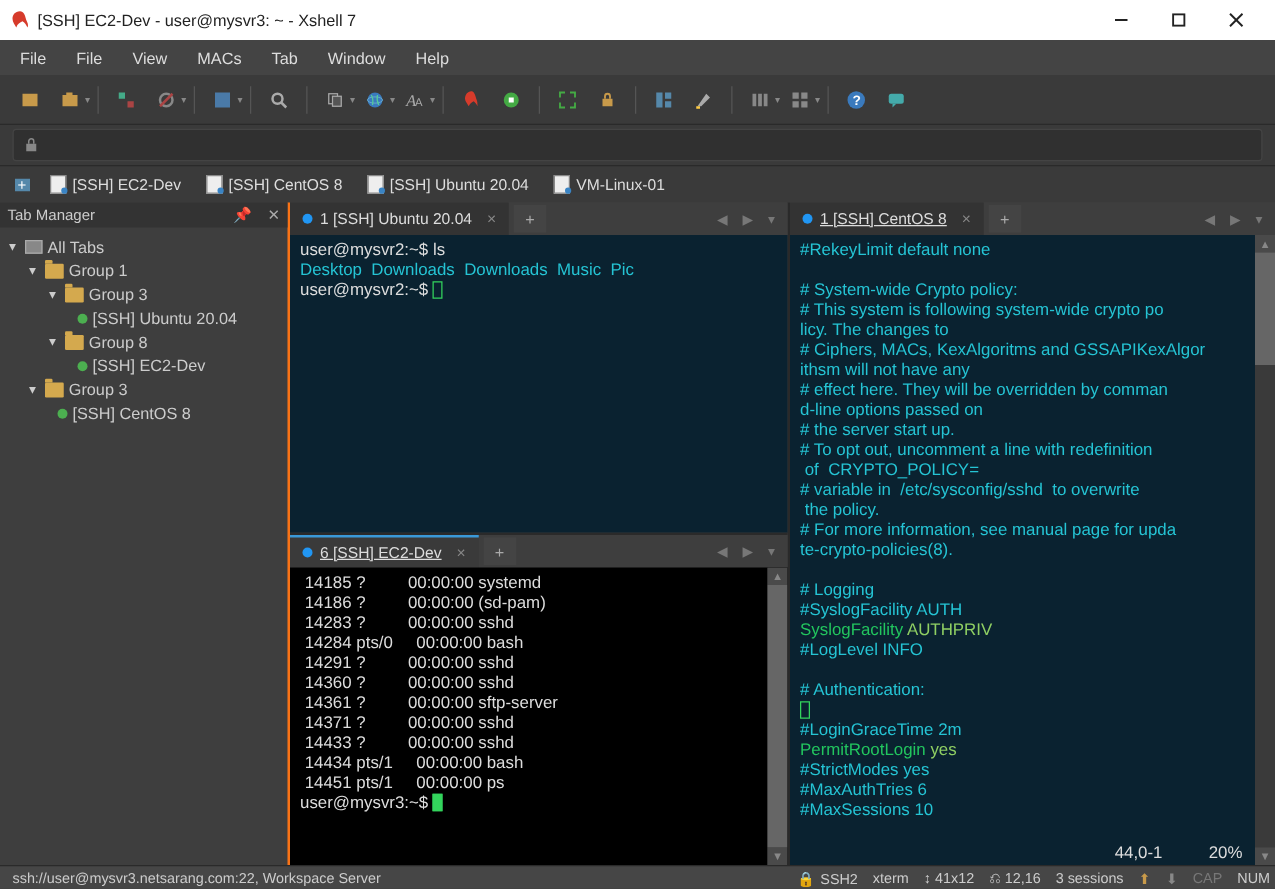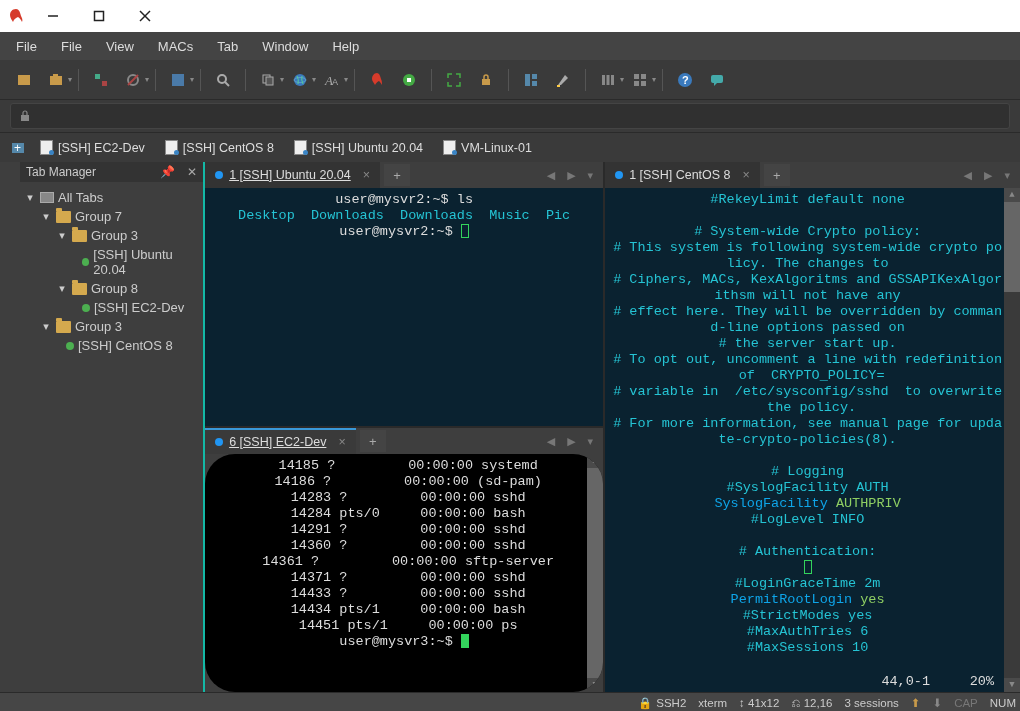--- a/index.html
+++ b/index.html
@@ -14,64 +14,65 @@
 .toolbar { height: 40px; background: #3a3a3a; display: flex; align-items: center; padding: 0 14px; gap: 12px; border-bottom: 1px solid #2a2a2a; }
 .tbicon { width: 20px; height: 20px; display: flex; align-items: center; justify-content: center; cursor: pointer; color: #aaa; position: relative; }
 .tbsep { width: 1px; height: 22px; background: #555; }
 .addrbar { height: 32px; background: #3a3a3a; display: flex; align-items: center; padding: 0 10px; }
 .addr { flex: 1; height: 26px; background: #303030; border: 1px solid #444; border-radius: 3px; display: flex; align-items: center; padding: 0 8px; gap: 6px; color: #888; font-size: 12px; }
 .sesstabs { height: 30px; background: #3a3a3a; display: flex; align-items: center; padding: 0 8px; gap: 4px; color: #ddd; border-top: 1px solid #2a2a2a; }
 .sesstab { display: flex; align-items: center; gap: 5px; padding: 0 8px; font-size: 12.5px; cursor: pointer; }
 .tabdoc { width: 13px; height: 15px; background: #eee; border: 1px solid #888; position: relative; }
 .tabdoc.blue::after { content: ''; position: absolute; width: 5px; height: 5px; background: #3a84c4; border-radius: 50%; bottom: -1px; right: -2px; }
 .mainrow { display: flex; height: 530px; }
-.tabmgr { width: 232px; background: #3e3e3e; border-right: 2px solid #14b8a6; display: flex; flex-direction: column; padding-left: 20px; }
+.tabmgr { width: 232px; background: #3e3e3e; border-right: 2px solid #f97316; display: flex; flex-direction: column; }
 .tabmgr-hdr { height: 20px; background: #333; display: flex; align-items: center; padding: 0 6px; font-size: 12px; color: #ccc; justify-content: space-between; }
 .tabmgr-hdr .ctrls { display: flex; gap: 12px; font-size: 12px; color: #aaa; cursor: pointer; }
 .tree { padding: 6px 4px; font-size: 13px; }
 .node { display: flex; align-items: center; gap: 4px; padding: 2px 0; cursor: pointer; }
 .tri { width: 12px; text-align: center; color: #ccc; font-size: 11px; }
 .folder { width: 15px; height: 12px; background: #d4a94e; border-radius: 1px; position: relative; }
 .folder::before { content:''; position:absolute; width:6px; height:3px; background:#d4a94e; top:-3px; left:0; border-radius:1px 1px 0 0; }
 .tabsicon { width: 14px; height: 11px; background: #888; border: 1px solid #aaa; }
 .dot { width: 8px; height: 8px; border-radius: 50%; }
 .dot.green { background: #4caf50; } .dot.blue { background: #2196f3; }
 .editor-area { flex: 1; display: flex; }
 .leftcol { width: 400px; display: flex; flex-direction: column; border-right: 2px solid #2a2a2a; }
 .rightcol { flex: 1; display: flex; flex-direction: column; }
 .pane { display: flex; flex-direction: column; min-height: 0; flex: 1; }
 .pane-tabs { height: 26px; background: #3e3e3e; display: flex; align-items: center; }
 .ptab { height: 26px; background: #333; display: flex; align-items: center; padding: 0 10px; gap: 6px; font-size: 12.5px; color: #ddd; cursor: pointer; }
 .ptab.active { border-top: 2px solid #3a99d8; background: #3a3a3a; padding-top: 0; }
 .ptab .close { margin-left: 6px; color: #888; }
 .addtab { width: 26px; height: 22px; background: #444; display: flex; align-items: center; justify-content: center; color: #aaa; margin-left: 4px; cursor: pointer; }
 .navarr { margin-left: auto; display: flex; gap: 12px; padding: 0 10px; color: #777; font-size: 11px; }
-.term { flex: 1; background: #0a2230; font-family: Liberation Mono, monospace; font-size: 13.5px; line-height: 16px; color: #ddd; padding: 4px 8px; position: relative; overflow: hidden; white-space: pre; text-align: center; }
-.term.black { background: #000; border-radius: 30px; }
-.term .cy { color: #25c4d4; } .term .yl { color: #0ea5e9; } .term .gr { color: #8fcf63; }
+.term { flex: 1; background: #0a2230; font-family: Liberation Sans, sans-serif; font-size: 13.5px; line-height: 16px; color: #ddd; padding: 4px 8px; position: relative; overflow: hidden; white-space: pre; }
+.term.black { background: #000; }
+.term .cy { color: #25c4d4; } .term .yl { color: #22c55e; } .term .gr { color: #8fcf63; }
 .cursor { display: inline-block; width: 8px; height: 14px; background: #33d45c; border: 1px solid #33d45c; vertical-align: middle; }
 .cursor.outline { background: transparent; }
 .scroll { position: absolute; right: 0; top: 0; bottom: 0; width: 16px; background: #3a3a3a; }
 .thumb { position: absolute; width: 100%; background: #666; }
 .arrowbtn { position:absolute; width:100%; height:14px; background:#4a4a4a; display:flex; align-items:center; justify-content:center; color:#888; font-size:9px; }
 .statusbar { height: 21px; background: #464646; display: flex; align-items: center; font-size: 11.5px; color: #ccc; padding: 0 4px; gap: 14px; border-top: 1px solid #2a2a2a; }
 .statusbar .cell { padding: 0 6px; }
 .statusbar .right { margin-left: auto; display: flex; gap: 12px; align-items: center; }
 
 svg { display: block; }
 </style>
 </head>
 <body>
 
 <div class="titlebar">
   <span class="logo">
     <svg viewBox="0 0 16 16" width="16" height="16">
         <path d="M8 1 C4 1 2 4 2 7 c0 3 2 5 3 7 1-3 3-4 5-5 2 1 3 3 4 5 1-2 0-4-1-6 C12 4 11 1 8 1" fill="#d63b2b"></path>
       </svg>
   </span>
+  <span class="title">[SSH] EC2-Dev - user@mysvr3: ~ - Xshell 7</span>
   <div class="winbtns">
     <div class="winbtn">
         <svg width="12" height="12">
           <line x1="1" y1="6" x2="11" y2="6" stroke="#222" stroke-width="1.5"></line>
         </svg>
       </div>
     <div class="winbtn">
         <svg width="12" height="12">
           <rect x="1.5" y="1.5" width="9" height="9" fill="none" stroke="#222" stroke-width="1.5"></rect>
         </svg>
@@ -276,21 +277,21 @@
     </div>
     <div class="tree">
       <div class="node">
           <span class="tri">▾</span>
           <span class="tabsicon"></span>
           <span>All Tabs</span>
         </div>
       <div class="node" style="padding-left:16px">
           <span class="tri">▾</span>
           <span class="folder"></span>
-          <span>Group 7</span>
+          <span>Group 1</span>
         </div>
       <div class="node" style="padding-left:32px">
           <span class="tri">▾</span>
           <span class="folder"></span>
           <span>Group 3</span>
         </div>
       <div class="node" style="padding-left:58px">
           <span class="dot green"></span>
           <span>[SSH] Ubuntu 20.04</span>
         </div>
@@ -316,21 +317,21 @@
   </div>
 
   <div class="editor-area">
 
     <div class="leftcol">
 
       <div class="pane" style="flex:1;border-bottom:2px solid #2a2a2a">
         <div class="pane-tabs">
           <div class="ptab">
               <span class="dot blue"></span>
-              <span style="text-decoration:underline">1 [SSH] Ubuntu 20.04</span>
+              <span style="">1 [SSH] Ubuntu 20.04</span>
               <span class="close">×</span>
             </div>
           <div class="addtab">+</div>
           <div class="navarr">
               <span>◀</span>
               <span>▶</span>
               <span>▾</span>
             </div>
         </div>
         <div class="term" id="term-ubuntu"><div>user@mysvr2:~$ <span>ls</span></div><div class="cy">Desktop  Downloads  Downloads  Music  Pic</div><div>user@mysvr2:~$ <span class="cursor outline"></span></div></div>
@@ -352,21 +353,21 @@
         </div>
         <div class="term black" id="term-ec2"><div> 14185 ?         00:00:00 systemd</div><div> 14186 ?         00:00:00 (sd-pam)</div><div> 14283 ?         00:00:00 sshd</div><div> 14284 pts/0     00:00:00 bash</div><div> 14291 ?         00:00:00 sshd</div><div> 14360 ?         00:00:00 sshd</div><div> 14361 ?         00:00:00 sftp-server</div><div> 14371 ?         00:00:00 sshd</div><div> 14433 ?         00:00:00 sshd</div><div> 14434 pts/1     00:00:00 bash</div><div> 14451 pts/1     00:00:00 ps</div><div>user@mysvr3:~$ <span class="cursor"></span></div><div class="scroll"><div class="arrowbtn" style="top:0">▲</div><div class="thumb" style="top:14px;bottom:14px"></div><div class="arrowbtn" style="bottom:0">▼</div></div></div>
       </div>
     </div>
 
     <div class="rightcol">
       <div class="pane">
         <div class="pane-tabs">
           <div class="ptab">
               <span class="dot blue"></span>
-              <span style="">1 [SSH] CentOS 8</span>
+              <span style="text-decoration:underline">1 [SSH] CentOS 8</span>
               <span class="close">×</span>
             </div>
           <div class="addtab">+</div>
           <div class="navarr">
               <span>◀</span>
               <span>▶</span>
               <span>▾</span>
             </div>
         </div>
         <div class="term" id="term-centos" style="padding-right:18px"><div class="cy">#RekeyLimit default none</div><div>&nbsp;</div><div class="cy"># System-wide Crypto policy:</div><div class="cy"># This system is following system-wide crypto po</div><div class="cy">licy. The changes to</div><div class="cy"># Ciphers, MACs, KexAlgoritms and GSSAPIKexAlgor</div><div class="cy">ithsm will not have any</div><div class="cy"># effect here. They will be overridden by comman</div><div class="cy">d-line options passed on</div><div class="cy"># the server start up.</div><div class="cy"># To opt out, uncomment a line with redefinition</div><div class="cy"> of  CRYPTO_POLICY=</div><div class="cy"># variable in  /etc/sysconfig/sshd  to overwrite</div><div class="cy"> the policy.</div><div class="cy"># For more information, see manual page for upda</div><div class="cy">te-crypto-policies(8).</div><div>&nbsp;</div><div class="cy"># Logging</div><div class="cy">#SyslogFacility AUTH</div><div><span class="yl">SyslogFacility </span><span class="gr">AUTHPRIV</span></div><div class="cy">#LogLevel INFO</div><div>&nbsp;</div><div class="cy"># Authentication:</div><div><span class="cursor outline"></span></div><div class="cy">#LoginGraceTime 2m</div><div><span class="yl">PermitRootLogin </span><span class="gr">yes</span></div><div class="cy">#StrictModes yes</div><div class="cy">#MaxAuthTries 6</div><div class="cy">#MaxSessions 10</div><div style="position:absolute;bottom:2px;right:90px;color:#ddd">44,0-1</div><div style="position:absolute;bottom:2px;right:26px;color:#ddd">20%</div>
@@ -375,20 +376,21 @@
             <div class="thumb" style="top:14px;height:90px"></div>
             <div class="arrowbtn" style="bottom:0">▼</div>
           </div>
         </div>
       </div>
     </div>
   </div>
 </div>
 
 <div class="statusbar">
+  <span class="cell">ssh://user@mysvr3.netsarang.com:22, Workspace Server</span>
   <span class="right">
     <span><span style="color:#c89a4a;margin-right:4px">🔒</span><span>SSH2</span></span>
     <span>xterm</span>
     <span>↕ 41x12</span>
     <span>⎌ 12,16</span>
     <span>3 sessions</span>
     <span style="color:#c89a4a">⬆</span>
     <span style="color:#888">⬇</span>
     <span style="color:#777">CAP</span>
     <span>NUM</span>

